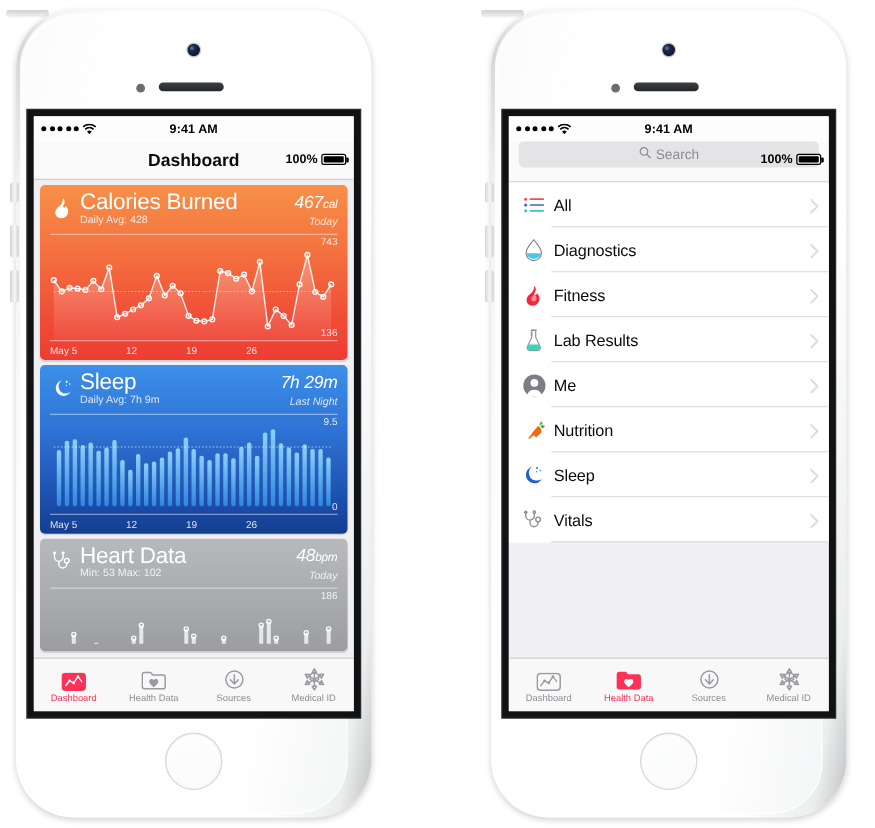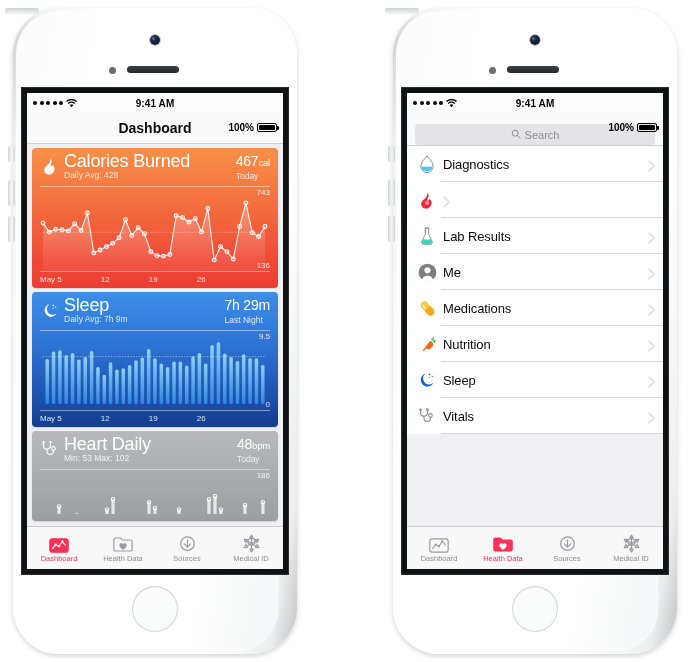--- a/index.html
+++ b/index.html
@@ -68,39 +68,39 @@
   .batt i{display:block;height:100%;width:100%;background:#000;border-radius:1px;}
   .batt:after{content:"";position:absolute;right:-3px;top:2.5px;width:2px;height:4px;background:#000;
      border-radius:0 1px 1px 0;}
 
   
   .navbar{flex:0 0 30px;height:30px;display:flex;align-items:center;justify-content:center;
      background:#fafafa;border-bottom:1px solid #cfcfcf;font-size:14px;font-weight:bold;color:#0b0b0b;}
 
   
   .searchwrap{flex:0 0 32px;background:#fafafa;border-bottom:1px solid #cfcfcf;
-     display:flex;align-items:flex-end;padding:0 8px;}
+     display:flex;align-items:flex-start;padding:0 8px;}
   .searchbox{flex:1;height:21px;border-radius:4px;background:#e4e4e6;display:flex;align-items:center;
      justify-content:center;gap:4px;color:#8d8d92;font-size:11px;}
 
   
   .cards{flex:1;overflow:hidden;background:#efeff4;padding:4px 5px 0 5px;}
   .card{border-radius:4px;margin-bottom:4px;position:relative;overflow:hidden;color:#fff;
      box-shadow:0 1px 1px rgba(0,0,0,.12);}
   .card.cal{height:140px;background:linear-gradient(180deg,#f79048 0%,#f4713f 38%,#f04b37 78%,#ed3d33 100%);}
   .card.slp{height:135px;background:linear-gradient(180deg,#3d8fe8 0%,#2d72d4 40%,#1c4fad 80%,#133d8f 100%);}
   .card.hr{height:90px;background:linear-gradient(180deg,#b7b9bd 0%,#a7a9ad 60%,#9b9da1 100%);}
 
   .card-head{padding:6px 8px 0 8px;display:flex;align-items:flex-start;}
   .ch-icon{width:20px;height:24px;flex:0 0 20px;display:flex;align-items:center;justify-content:center;
      margin-right:4px;}
   .ch-txt{flex:1;min-width:0;}
   .ch-title{font-size:18px;line-height:15px;font-weight:400;color:#fff;letter-spacing:-.2px;}
   .ch-sub{font-size:8.5px;line-height:11px;color:rgba(255,255,255,.82);margin-top:1px;}
-  .ch-right{text-align:left;flex:0 0 auto;padding-left:4px;}
+  .ch-right{text-align:right;flex:0 0 auto;padding-left:4px;font-style:italic;}
   .ch-val{font-size:14px;line-height:15px;font-weight:400;color:#fff;letter-spacing:-.2px;}
   .ch-val small{font-size:9.5px;}
   .ch-when{font-size:8.5px;line-height:11px;color:rgba(255,255,255,.82);margin-top:1px;}
   .hrule{height:1px;background:rgba(255,255,255,.45);margin:4px 8px 0 8px;}
 
   .plot{position:relative;margin:0 8px;}
   .plot .ymax,.plot .ymin{position:absolute;right:0;font-size:8px;color:rgba(255,255,255,.85);}
   .plot .ymax{top:1px;}
   .plot .ymin{bottom:1px;}
   .plot svg{display:block;width:100%;}
@@ -341,21 +341,21 @@
             <span class="ch-icon">
               <svg viewBox="0 0 22 20" width="18" height="16">
                     <path d="M3 1.6v4.2a4.3 4.3 0 0 0 8.6 0V1.6" fill="none" stroke="#fff" stroke-width="1.4"></path>
                     <circle cx="3" cy="1.6" r="1.5" fill="#fff"></circle>
                     <circle cx="11.6" cy="1.6" r="1.5" fill="#fff"></circle>
                     <path d="M7.3 10.1v2.6a4 4 0 0 0 8 0v-1.4" fill="none" stroke="#fff" stroke-width="1.4"></path>
                     <circle cx="15.3" cy="9.4" r="2.3" fill="none" stroke="#fff" stroke-width="1.4"></circle>
                   </svg>
             </span>
             <div class="ch-txt">
-              <div class="ch-title">Heart Daily</div>
+              <div class="ch-title">Heart Data</div>
               <div class="ch-sub">Min: 53 Max: 102</div>
             </div>
             <div class="ch-right">
               <div class="ch-val"><span>48</span><small>bpm</small></div>
               <div class="ch-when">Today</div>
             </div>
           </div>
           <div class="hrule"></div>
           <div class="hrbars" style="height:44px;position:relative">
             <span class="ymax" style="position:absolute;right:0;top:1px;font-size:8px;color:rgba(255,255,255,.85)">186</span>
@@ -527,37 +527,54 @@
                 </svg>
           </span>
           <span>Search</span>
         </div>
       </div>
 
       <div class="list">
         <div class="list-rows" id="rows">
               <div class="row">
                 <span class="ricon">
+                  <svg viewBox="0 0 22 18" width="17" height="14">
+                    <circle cx="2" cy="3" r="1.6" fill="#f05050"></circle>
+                    <rect x="6" y="2.1" width="15" height="1.8" rx=".9" fill="#f05050"></rect>
+                    <circle cx="2" cy="9" r="1.6" fill="#3e63c8"></circle>
+                    <rect x="6" y="8.1" width="15" height="1.8" rx=".9" fill="#3e63c8"></rect>
+                    <circle cx="2" cy="15" r="1.6" fill="#3fc0c7"></circle>
+                    <rect x="6" y="14.1" width="15" height="1.8" rx=".9" fill="#3fc0c7"></rect>
+                  </svg>
+                </span>
+                <span class="rlabel">All</span>
+                <span class="chev"><svg viewBox="0 0 7 12" width="7" height="12">
+                    <polyline points="1,1 6,6 1,11" fill="none" stroke="#b4b4b8" stroke-width="1.6" stroke-linecap="round" stroke-linejoin="round"></polyline>
+                  </svg></span>
+              </div>
+              <div class="row">
+                <span class="ricon">
                   <svg viewBox="0 0 20 24" width="16" height="19">
                     <path d="M10 1C6 6.5 2.3 9.4 2.3 14.4a7.7 7.7 0 0 0 15.4 0C17.7 9.4 14 6.5 10 1z" fill="#fff" stroke="#7f8b93" stroke-width="1.2"></path>
                     <path d="M2.6 14.7a7.7 7.7 0 0 0 14.8 0z" fill="#48c7ef"></path>
                   </svg>
                 </span>
                 <span class="rlabel">Diagnostics</span>
                 <span class="chev"><svg viewBox="0 0 7 12" width="7" height="12">
                     <polyline points="1,1 6,6 1,11" fill="none" stroke="#b4b4b8" stroke-width="1.6" stroke-linecap="round" stroke-linejoin="round"></polyline>
                   </svg></span>
               </div>
               <div class="row">
                 <span class="ricon">
                   <svg viewBox="0 0 16 20" width="13" height="17">
                     <path d="M8 0c2.4 3.6 1.3 5.4.4 6.8-1 1.6-.2 3 .9 2.6 1-.4 1.3-1.7 1.3-1.7 1.9 2 2.4 3.8 2.4 5.4 0 3.6-3 6.9-6.9 6.9S-.8 16.7.6 12.6C1.8 9 5.1 8.3 6.6 5.3 7.6 3.3 8 1.7 8 0z" fill="#f5253c"></path>
                     <path d="M8.2 8.7c1.3 1.7 1.9 3 1.9 4.3a2.6 2.6 0 0 1-5.2 0c0-1.6 1.8-2.6 3.3-4.3z" fill="#fff" opacity=".5"></path>
                   </svg>
                 </span>
+                <span class="rlabel">Fitness</span>
                 <span class="chev"><svg viewBox="0 0 7 12" width="7" height="12">
                     <polyline points="1,1 6,6 1,11" fill="none" stroke="#b4b4b8" stroke-width="1.6" stroke-linecap="round" stroke-linejoin="round"></polyline>
                   </svg></span>
               </div>
               <div class="row">
                 <span class="ricon">
                   <svg viewBox="0 0 18 24" width="14" height="19">
                     <path d="M7 1.5h4v7l4.6 9.8A2.6 2.6 0 0 1 13.3 22H4.7a2.6 2.6 0 0 1-2.3-3.7L7 8.5z" fill="#fff" stroke="#8a959c" stroke-width="1.2"></path>
                     <path d="M3.6 16h10.8l1.2 2.6A2.6 2.6 0 0 1 13.3 22H4.7a2.6 2.6 0 0 1-2.3-3.7z" fill="#36d6b6"></path>
                     <rect x="5.8" y=".5" width="6.4" height="1.6" rx=".8" fill="#8a959c"></rect>
@@ -572,35 +589,20 @@
               </div>
               <div class="row">
                 <span class="ricon">
                   <svg viewBox="0 0 24 24" width="19" height="19">
                     <circle cx="12" cy="12" r="11.2" fill="#7d7d83"></circle>
                     <circle cx="12" cy="9.3" r="3.9" fill="#fff"></circle>
                     <path d="M4.6 21.4a7.8 7.8 0 0 1 14.8 0A11.1 11.1 0 0 1 12 23.2a11.1 11.1 0 0 1-7.4-1.8z" fill="#fff"></path>
                   </svg>
                 </span>
                 <span class="rlabel">Me</span>
-                <span class="chev"><svg viewBox="0 0 7 12" width="7" height="12">
-                    <polyline points="1,1 6,6 1,11" fill="none" stroke="#b4b4b8" stroke-width="1.6" stroke-linecap="round" stroke-linejoin="round"></polyline>
-                  </svg></span>
-              </div>
-              <div class="row">
-                <span class="ricon">
-                  <svg viewBox="0 0 24 24" width="19" height="19">
-                    <g transform="rotate(-42 12 12)">
-                      <rect x="7.2" y="1.6" width="9.6" height="20.8" rx="4.8" fill="#f5c53d"></rect>
-                      <path d="M7.2 12h9.6v5.6a4.8 4.8 0 0 1-9.6 0z" fill="#f0a81f"></path>
-                      <rect x="8.8" y="3.4" width="2.4" height="7.4" rx="1.2" fill="#fff" opacity=".55"></rect>
-                    </g>
-                  </svg>
-                </span>
-                <span class="rlabel">Medications</span>
                 <span class="chev"><svg viewBox="0 0 7 12" width="7" height="12">
                     <polyline points="1,1 6,6 1,11" fill="none" stroke="#b4b4b8" stroke-width="1.6" stroke-linecap="round" stroke-linejoin="round"></polyline>
                   </svg></span>
               </div>
               <div class="row">
                 <span class="ricon">
                   <svg viewBox="0 0 24 24" width="19" height="19">
                     <path d="M15.6 7.6 6.1 18.9a1 1 0 0 0 1.3 1.4l11.2-9.5a4 4 0 0 0-3-3.2z" fill="#f38025"></path>
                     <path d="M15.6 7.6 9.4 15c1.4 1.3 3 2.7 4.4 3.6l4.8-4.1a5 5 0 0 0-3-6.9z" fill="#ef6a16"></path>
                     <path d="M16.6 6.5c.5-1.7 1.7-3.3 3.6-4.2-.5 1.6-.3 2.8.2 3.8-1.6-.4-2.8 0-3.8.4z" fill="#43bf4b"></path>

